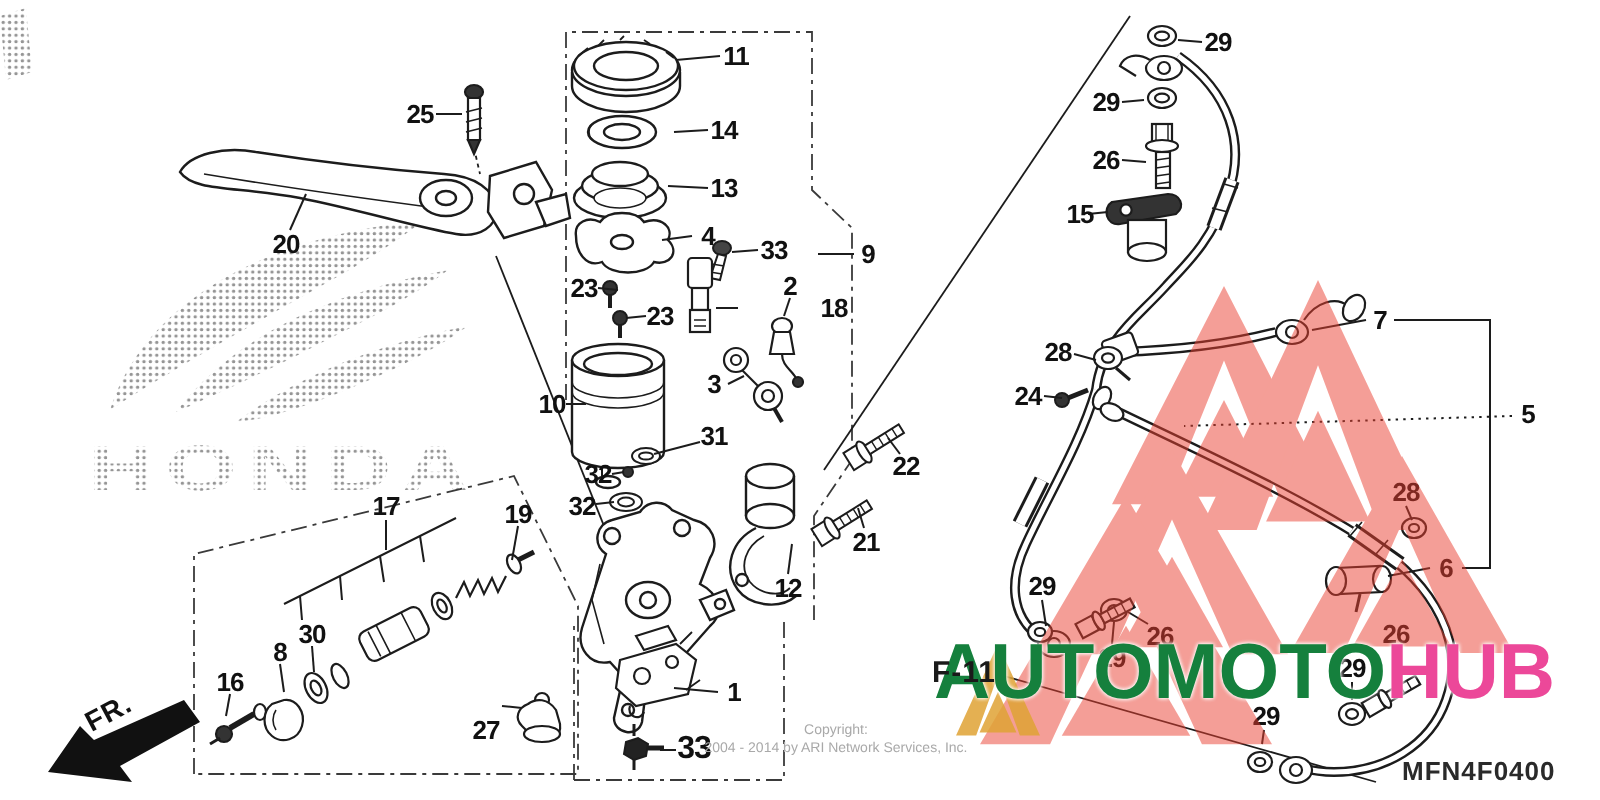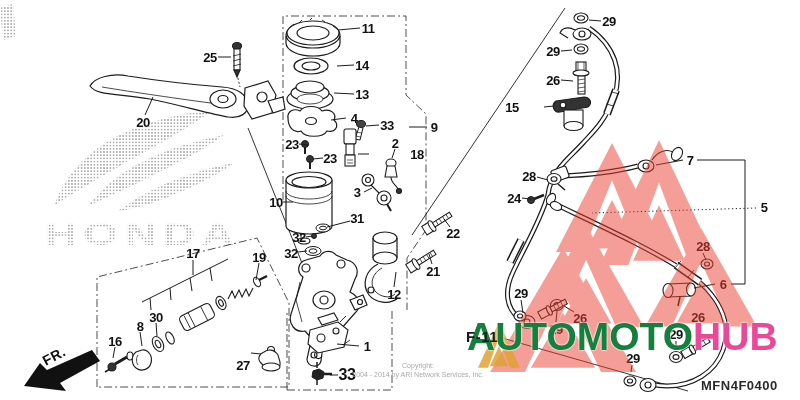--- a/index.html
+++ b/index.html
@@ -420,21 +420,21 @@
       <div class="callout" style="left: 259px; top: 257px;">19</div>
       <div class="callout" style="left: 156px; top: 317px;">30</div>
       <div class="callout" style="left: 140px; top: 326px;">8</div>
       <div class="callout" style="left: 115px; top: 341px;">16</div>
       <div class="callout" style="left: 243px; top: 365px;">27</div>
       <div class="callout" style="left: 367px; top: 346px;">1</div>
       <div class="callout big" style="left: 347px; top: 375px;">33</div>
       <div class="callout" style="left: 609px; top: 21px;">29</div>
       <div class="callout" style="left: 553px; top: 51px;">29</div>
       <div class="callout" style="left: 553px; top: 80px;">26</div>
-      <div class="callout" style="left: 512px; top: 107px;">15</div>
+      <div class="callout" style="left: 540px; top: 107px;">15</div>
       <div class="callout" style="left: 529px; top: 176px;">28</div>
       <div class="callout" style="left: 514px; top: 198px;">24</div>
       <div class="callout" style="left: 690px; top: 160px;">7</div>
       <div class="callout" style="left: 764px; top: 207px;">5</div>
       <div class="callout" style="left: 703px; top: 246px;">28</div>
       <div class="callout" style="left: 723px; top: 284px;">6</div>
       <div class="callout" style="left: 521px; top: 293px;">29</div>
       <div class="callout" style="left: 580px; top: 318px;">26</div>
       <div class="callout" style="left: 556px; top: 329px;">29</div>
       <div class="callout" style="left: 698px; top: 317px;">26</div>

